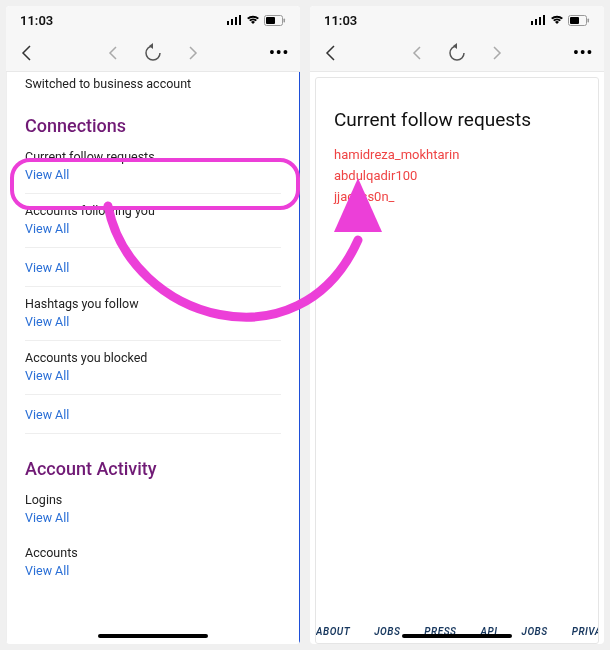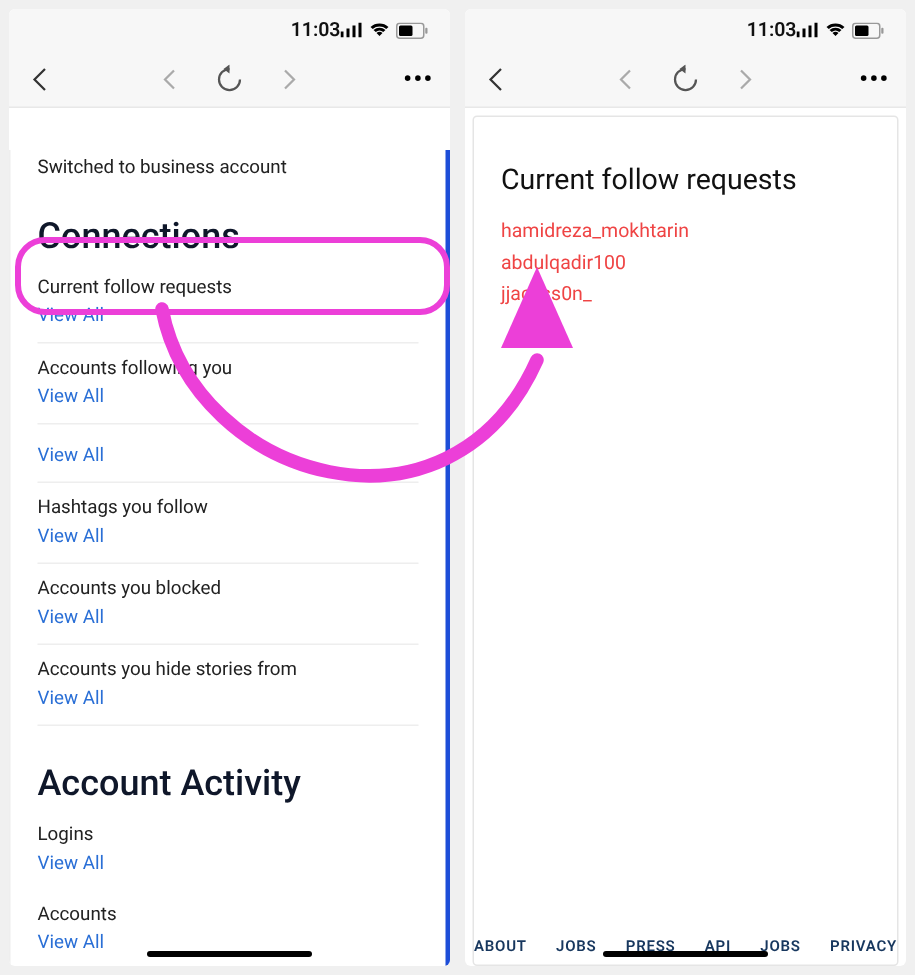--- a/index.html
+++ b/index.html
@@ -23,21 +23,21 @@
     border-radius: 4px;
     position: relative;
     overflow: hidden;
     display: flex;
     flex-direction: column;
   }
   .status-bar {
     height: 28px;
     background: #f7f7f7;
     display: flex;
-    justify-content: flex-end;
+    justify-content: space-between;
     align-items: center;
     padding: 0 14px;
     font-size: 13px;
     font-weight: 600;
     color: #111;
   }
   .status-icons {
     display: flex;
     align-items: center;
     gap: 4px;
@@ -68,37 +68,36 @@
     justify-content: center;
     width: 22px;
     height: 22px;
     color: #666;
   }
   .content {
     flex: 1;
     overflow: hidden;
     padding: 4px 18px 0 18px;
     border-left: 1px solid #eee;
-    border-right: 3px solid #1d4ed8;
+    border-right: 1px solid #1d4ed8;
     position: relative;
-    margin-top: 28px;
   }
   .log-text {
     font-size: 12.5px;
     color: #212121;
   }
   .log-time {
     font-size: 12.5px;
     color: #8a8a8a;
     margin-top: 1px;
   }
   .section-title {
-    font-size: 24px;
+    font-size: 18px;
     font-weight: 500;
-    color: #0f172a;
+    color: #701a75;
     margin-top: 24px;
     margin-bottom: 4px;
   }
   .row {
     padding: 9px 0 10px 0;
     border-bottom: 1px solid #eee;
   }
   .row-label {
     font-size: 12.5px;
     color: #222;
@@ -125,26 +124,27 @@
     font-size: 13px;
     color: #ef4444;
     margin-bottom: 6px;
   }
   .footer-links {
     position: absolute;
     bottom: 6px;
     left: 0;
     right: 0;
     display: flex;
-    justify-content: space-between;
-    gap: 6px;
+    justify-content: flex-start;
+    gap: 24px;
     font-size: 10px;
     font-weight: 600;
     letter-spacing: 0.5px;
     color: #17375e;
+    font-style: italic;
   }
   .home-indicator {
     position: absolute;
     bottom: 6px;
     left: 50%;
     transform: translateX(-50%);
     width: 110px;
     height: 4px;
     background: #000;
     border-radius: 2px;
@@ -227,21 +227,20 @@
       </div>
       <div class="row">
         <div class="row-label">Hashtags you follow</div>
         <a class="row-link">View All</a>
       </div>
       <div class="row">
         <div class="row-label">Accounts you blocked</div>
         <a class="row-link">View All</a>
       </div>
       <div class="row">
-        <div class="row-label">Accounts you hide stories from</div>
         <a class="row-link">View All</a>
       </div>
 
       <div class="section-title">Account Activity</div>
 
       <div class="row" style="border-bottom:none;">
         <div class="row-label">Logins</div>
         <a class="row-link">View All</a>
       </div>
       <div class="row" style="border-bottom:none;">

